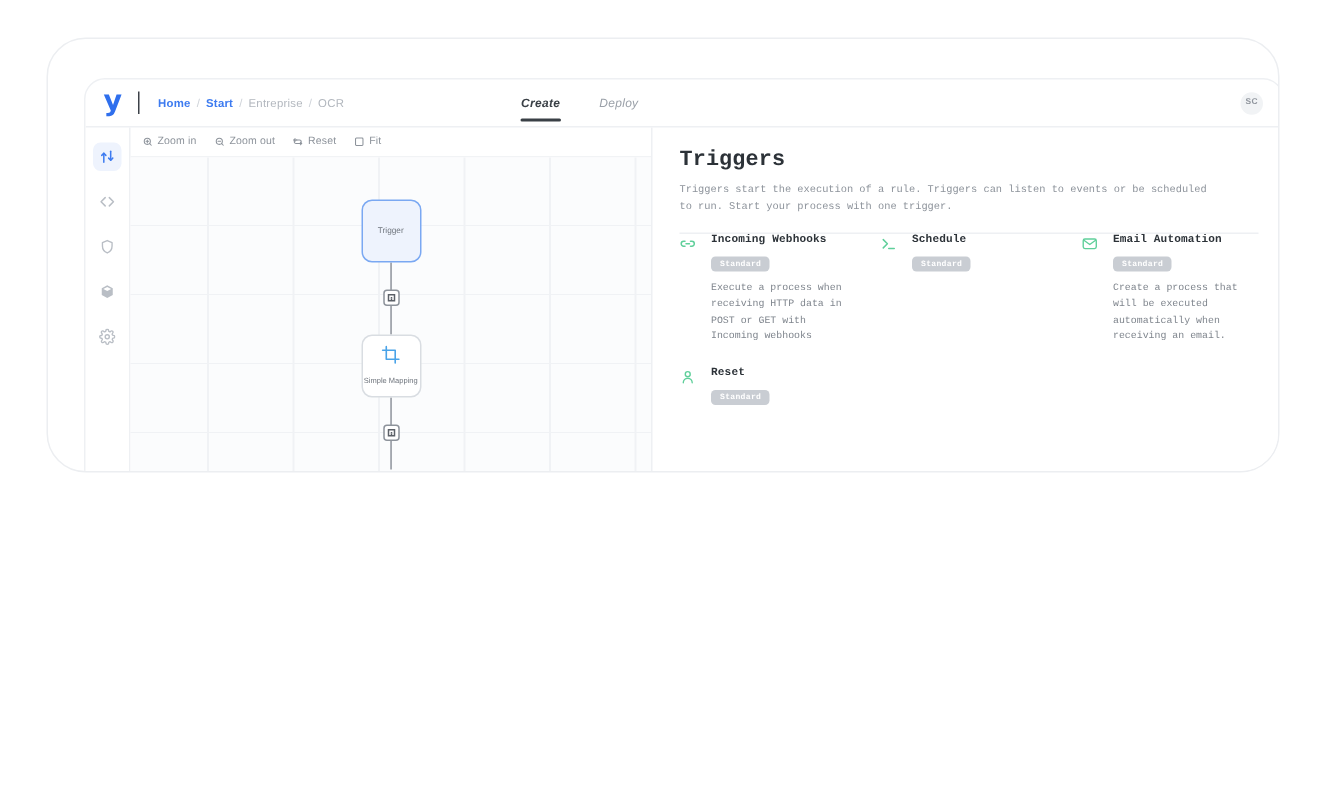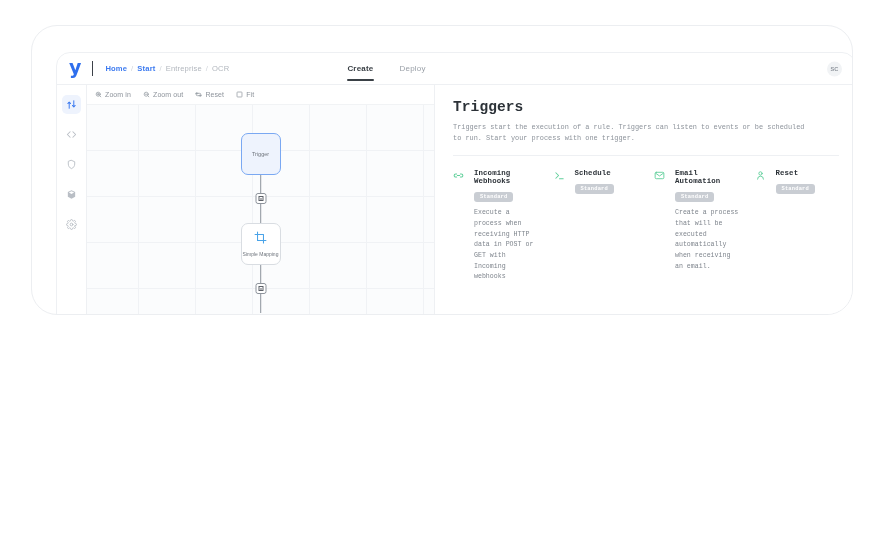--- a/index.html
+++ b/index.html
@@ -53,21 +53,21 @@
   }
   #breadcrumb { display: flex; align-items: center; font-size: 7.6px; letter-spacing: .15px; text-align: right; }
   .crumb-link { color: #3d7bf0; font-weight: 600; }
   .crumb-plain { color: #b2b7be; font-weight: 500; }
   .crumb-sep { color: #ced2d8; margin: 0 4px; font-weight: 500; }
 
   #tabs { display: flex; align-items: center; gap: 26px; margin-left: 118px; height: 100%; }
   .tab {
     font-size: 8px; color: #9aa0a8; font-weight: 500;
     height: 100%; display: flex; align-items: center;
-    position: relative; letter-spacing: .2px;
+    position: relative; letter-spacing: .2px; font-style: italic;
   }
   .tab.active { color: #3a4046; font-weight: 600; }
   .tab.active::after {
     content: ""; position: absolute;
     left: 0; right: 0; bottom: 3px; height: 1.6px;
     background: #3a4046; border-radius: 2px;
   }
 
   #avatar {
     position: absolute; right: 13px; top: 50%;
@@ -153,21 +153,21 @@
 
   
   #panel { flex: 1; padding: 14px 16px 0 18px; overflow: hidden; font-family: Liberation Mono, monospace; }
   #panel-title { font-size: 14.5px; color: #2c3238; font-weight: 600; letter-spacing: .1px; }
   #panel-desc {
     margin-top: 7px; font-size: 6.9px; line-height: 1.62;
     color: #8d939b; font-weight: 500; max-width: 356px;
   }
   #panel-rule { margin-top: 11px; border-top: 1px solid #eef0f3; }
 
-  #cards { margin-top: 13px; display: grid; grid-template-columns: 1fr 1fr 1fr 1fr; column-gap: 16px; row-gap: 15px; }
+  #cards { display: grid; grid-template-columns: 1fr 1fr 1fr; column-gap: 16px; row-gap: 15px; }
   .card { display: flex; gap: 10px; }
   .card-icon { flex: 0 0 11px; width: 11px; margin-top: 1px; color: #5fcf9a; }
   .card-icon svg { display: block; }
   .card-title { font-size: 7.4px; color: #2c3238; font-weight: 700; letter-spacing: .1px; }
   .card-badge {
     display: inline-block; margin-top: 4px;
     background: #c9cdd3; color: #ffffff;
     font-size: 5.4px; font-weight: 600; letter-spacing: .2px;
     padding: 2px 6px; border-radius: 3px;
   }

